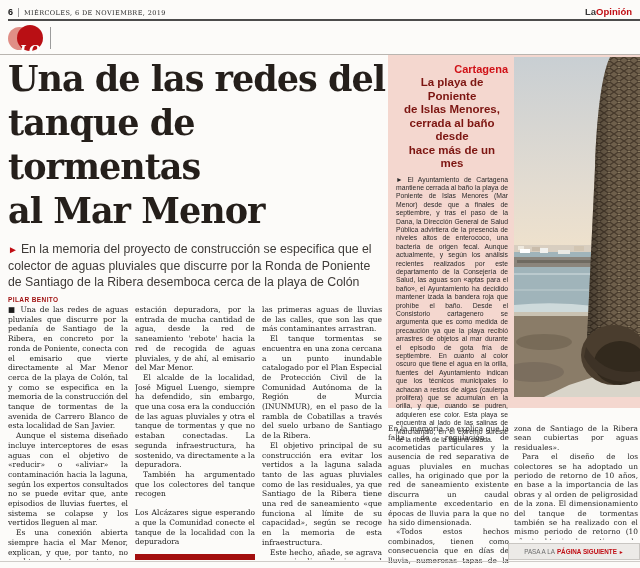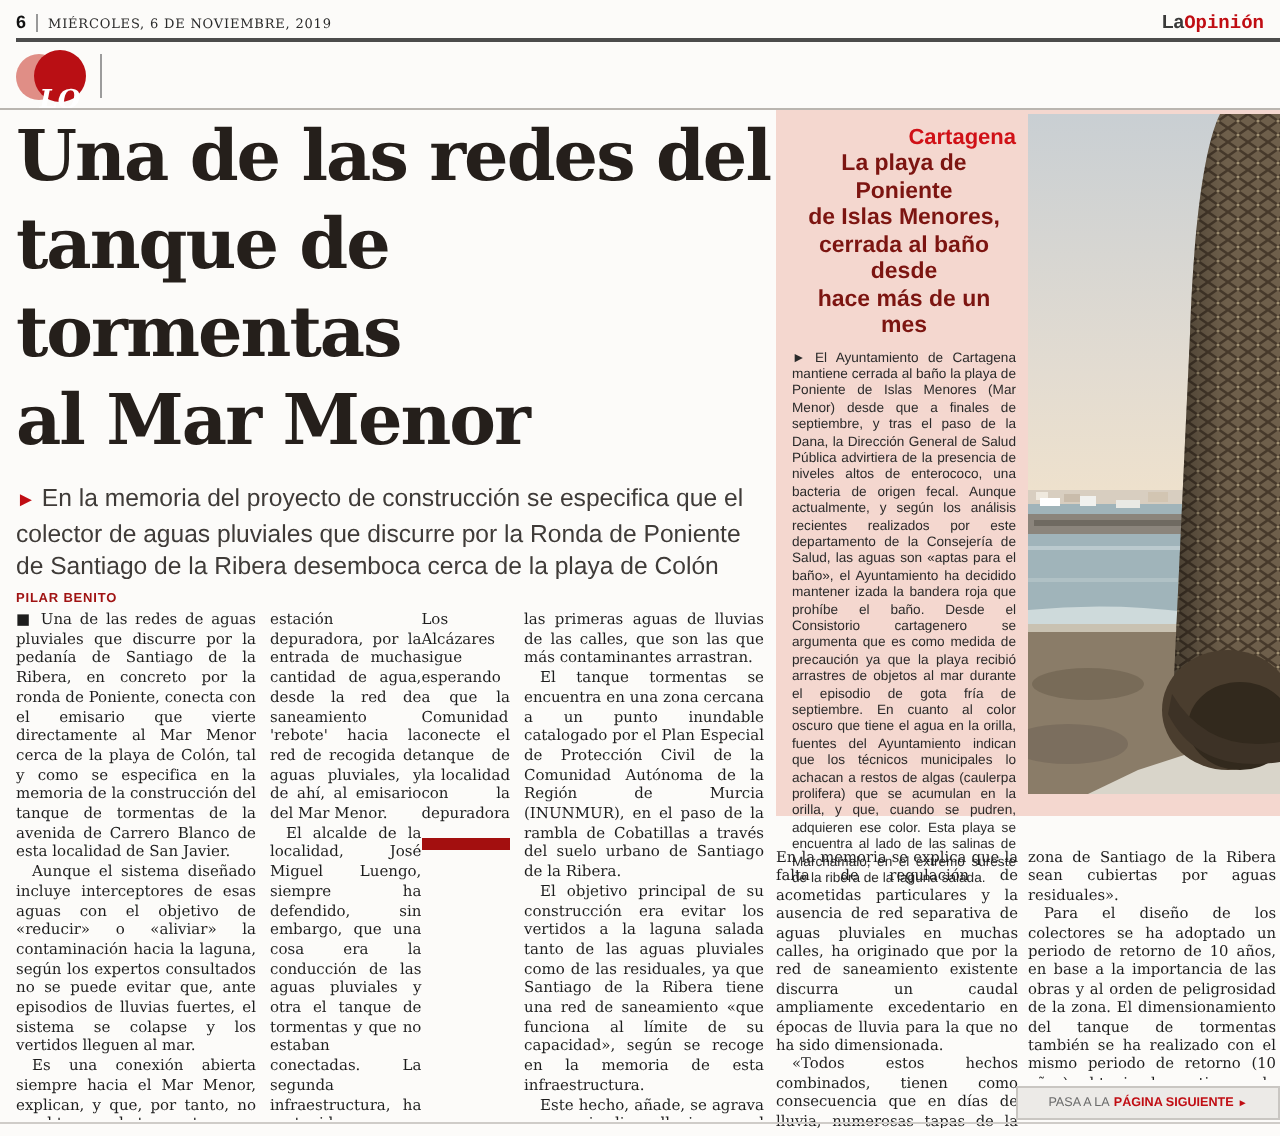--- a/index.html
+++ b/index.html
@@ -6,21 +6,21 @@
   .page{position:relative;width:640px;height:568px;background:#fcfbf9;overflow:hidden;
         font-family:"DejaVu Serif",serif;}
 
   
   .topbar{position:absolute;left:8px;right:8px;top:6px;display:flex;justify-content:space-between;align-items:baseline;}
   .date-block{display:flex;align-items:baseline;}
   .pnum{font:bold 9px "Liberation Sans",sans-serif;color:#111;}
   .vsep{width:1px;height:9px;background:#999;margin:0 5px;align-self:center;}
   .date{font:6.5px "DejaVu Serif",serif;letter-spacing:.4px;color:#2a2a2a;}
   .masthead{font:bold 9.5px "Liberation Sans",sans-serif;}
-  .m-la{color:#3a3a3a;padding-left:48px;} .m-op{color:#c00d13;font-family:Liberation Mono, monospace;}
+  .m-la{color:#3a3a3a;padding-left:48px;} .m-op{color:#c00d13;}
   .rule-top{position:absolute;top:19px;left:8px;right:0;height:2px;background:#4c4c4c;}
 
   
   .section-row{position:absolute;top:24px;left:8px;height:28px;display:flex;align-items:center;}
   .logo{position:relative;width:38px;height:26px;display:inline-block;}
   .logo i{position:absolute;border-radius:50%;}
   .logo-back{left:0;top:2px;width:23px;height:23px;background:#e08e86;}
   .logo-front{left:9px;top:0;width:26px;height:26px;background:#b90f14;}
   .logo-text{position:absolute;left:9px;top:12px;width:26px;height:26px;color:#fff;
              font:bold italic 13px "DejaVu Serif",serif;display:flex;align-items:center;justify-content:center;}
@@ -35,21 +35,21 @@
               font:12.3px/16px "Liberation Sans",sans-serif;color:#3f3b38;}
   .sf-arrow{color:#c00d13;font-size:10px;margin-right:3px;}
   .byline{position:absolute;left:8px;top:296px;font:bold 6.5px "Liberation Sans",sans-serif;
           color:#a01313;letter-spacing:.4px;}
 
   
   .cols{position:absolute;left:8px;top:305px;width:374px;height:255px;display:flex;gap:7px;}
   .col{width:120px;overflow:hidden;}
   .col p,.bodycol p{margin:0;font:7.5px/9.7px "DejaVu Serif",serif;text-align:justify;color:#1d1d1d;}
   .col p + p,.bodycol p + p{text-indent:8px;}
-  .col2wrap{display:flex;flex-direction:row;justify-content:space-between;height:100%;}
+  .col2wrap{display:flex;flex-direction:column;justify-content:space-between;height:100%;}
   .pullquote{width:120px;}
   .pq-text{margin:0;font:11.5px/14.5px "Liberation Sans",sans-serif;color:#636363;}
   .pq-bar{height:6px;background:#a30f0f;margin-top:7px;}
 
   
   .sidebar{position:absolute;left:388px;top:55px;width:252px;height:353px;background:#f4d7cf;display:flex;}
   .sidebar-text{width:126px;padding:5px 6px 0 8px;box-sizing:border-box;}
   .kicker{font:bold 11px "Liberation Sans",sans-serif;color:#d01117;text-align:right;margin:3px 0 1px;}
   .sb-headline p{margin:0;font:bold 11.5px/13.5px "Liberation Sans",sans-serif;color:#7c1511;text-align:center;}
   .sb-body{margin-top:5px;}

